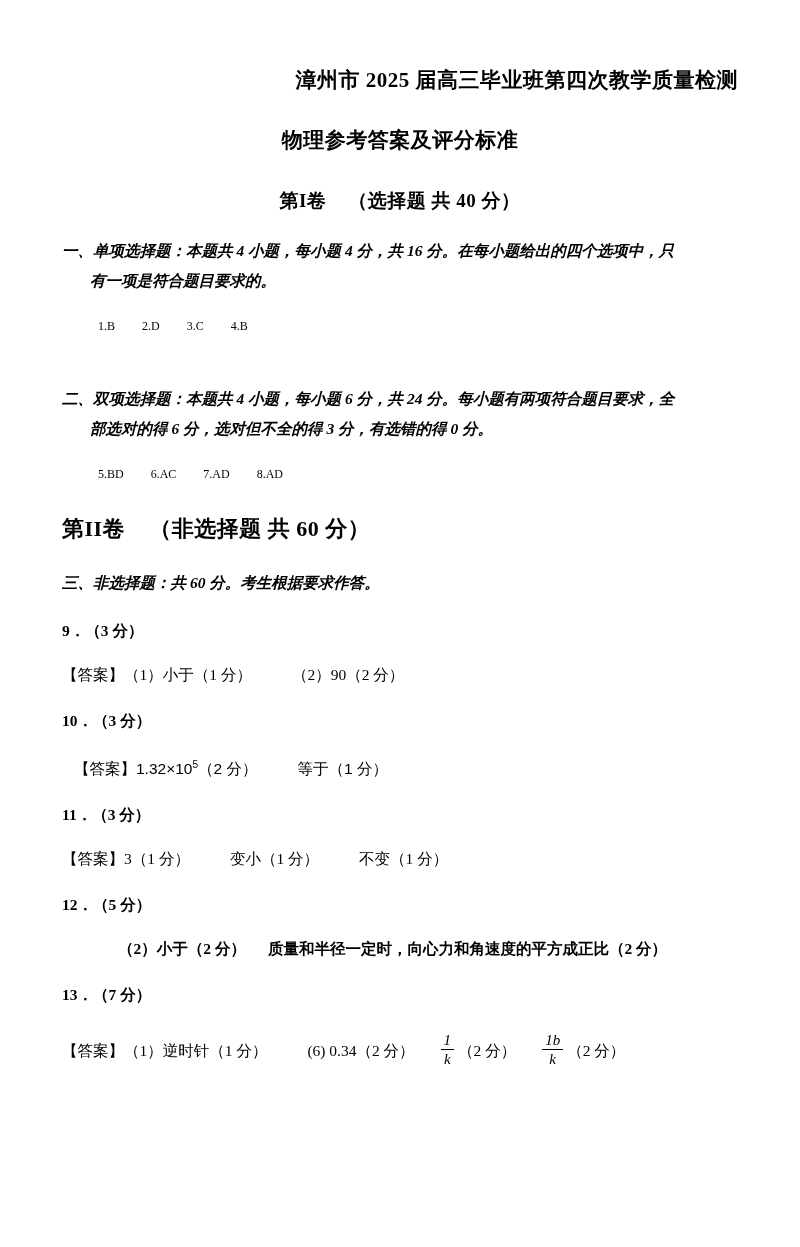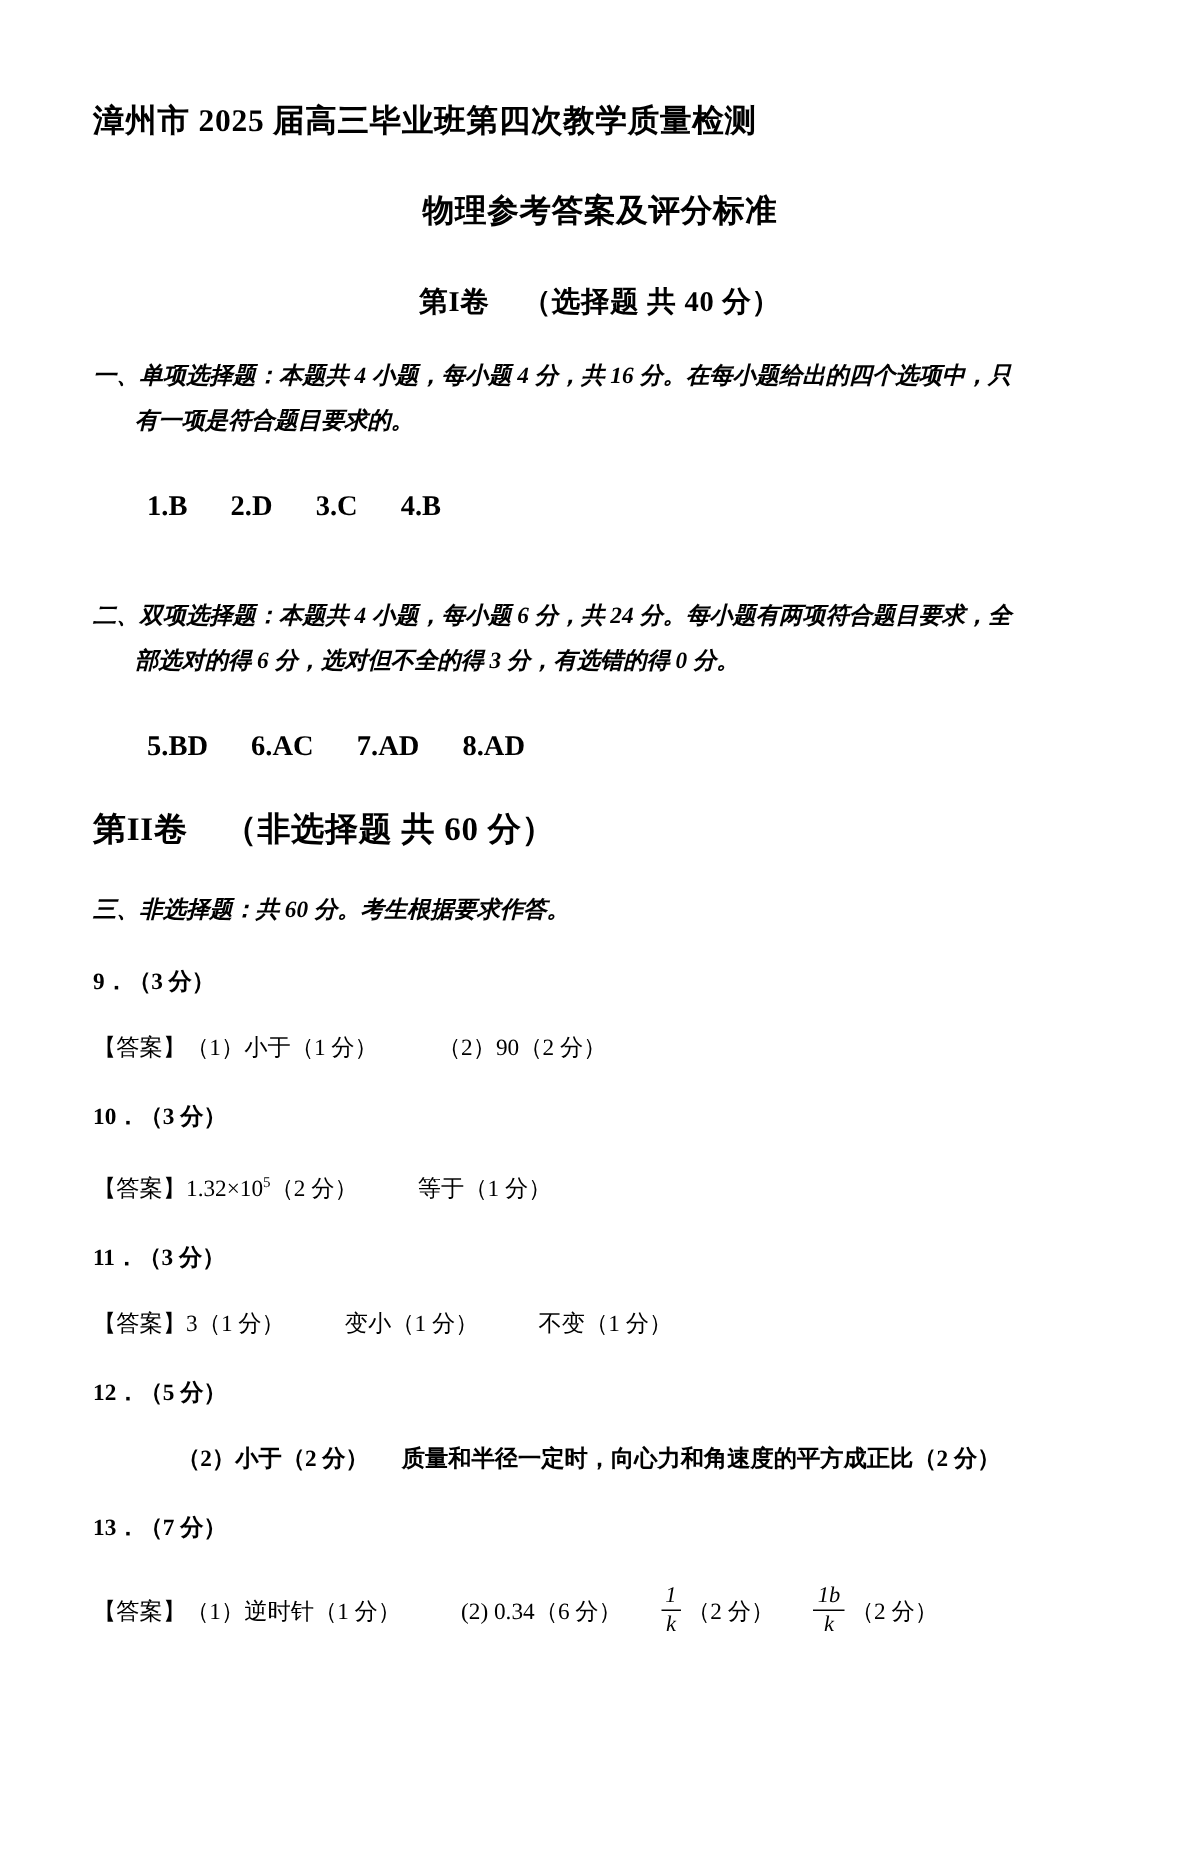--- a/index.html
+++ b/index.html
@@ -16,21 +16,21 @@
     overflow: hidden;
   }
   .page {
     width: 800px;
     height: 1247px;
     position: relative;
     box-sizing: border-box;
     padding: 0 62px;
   }
   .title-main {
-    text-align: left;
+    text-align: right;
     font-size: 21px;
     font-weight: bold;
     margin-top: 66px;
     letter-spacing: 0.5px;
   }
   .title-sub {
     text-align: center;
     font-size: 21px;
     font-weight: bold;
     margin-top: 32px;
@@ -51,25 +51,24 @@
     font-size: 15.5px;
     line-height: 30px;
     margin-top: 22px;
     text-align: justify;
   }
   .bold {
     font-weight: bold;
     font-style: italic;
   }
   .answers-line {
-    font-size: 19px;
+    font-size: 12px;
     line-height: 28px;
-    margin-top: 28px;
+    margin-top: 16px;
     padding-left: 36px;
-    font-weight: bold;
   }
   .answers-line span.item {
     display: inline-block;
     margin-right: 24px;
   }
   .big-section-head {
     font-size: 22px;
     font-weight: bold;
     margin-top: 26px;
     letter-spacing: 0.5px;
@@ -122,21 +121,22 @@
     padding: 0 3px;
   }
   .frac .den {
     display: block;
     font-size: 15px;
     line-height: 18px;
     border-top: 1px solid #000;
     padding: 0 3px;
   }
   .mathline {
-    font-family: Liberation Serif, serif;
+    font-family: Liberation Sans, sans-serif;
+    margin-left: 12px;
   }
 </style>
 </head>
 <body>
 
 <div class="page">
 
   <div class="title-main">漳州市 2025 届高三毕业班第四次教学质量检测</div>
   <div class="title-sub">物理参考答案及评分标准</div>
 
@@ -201,16 +201,16 @@
     <span>12．</span><span>（5 分）</span>
   </div>
   <div class="aline sub-ind">
     <span>（2）小于（2 分）</span><span class="sp"></span><span>质量和半径一定时，向心力和角速度的平方成正比（2 分）</span>
   </div>
 
   <div class="qline">
     <span>13．</span><span>（7 分）</span>
   </div>
   <div class="aline" style="margin-top:26px;">
-    <span>【答案】</span><span>（1）逆时针（1 分）</span><span class="sp-lg"></span><span>(2) 0.34（6 分）</span><span class="sp"></span><span class="frac"><span class="num">1</span><span class="den">k</span></span><span>（2 分）</span><span class="sp"></span><span class="frac"><span class="num">1b</span><span class="den">k</span></span><span>（2 分）</span>
+    <span>【答案】</span><span>（1）逆时针（1 分）</span><span class="sp-lg"></span><span>(6) 0.34（2 分）</span><span class="sp"></span><span class="frac"><span class="num">1</span><span class="den">k</span></span><span>（2 分）</span><span class="sp"></span><span class="frac"><span class="num">1b</span><span class="den">k</span></span><span>（2 分）</span>
   </div>
 
 </div>
 
 </body></html>

